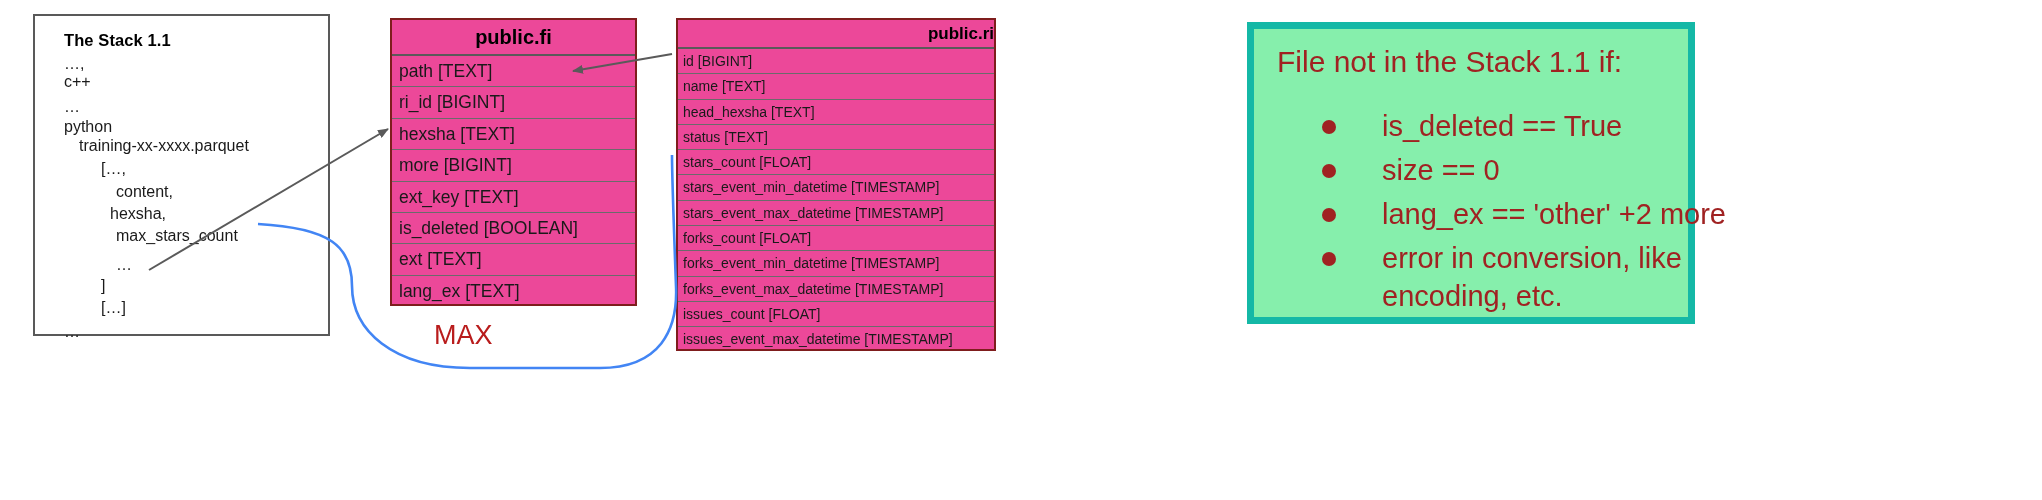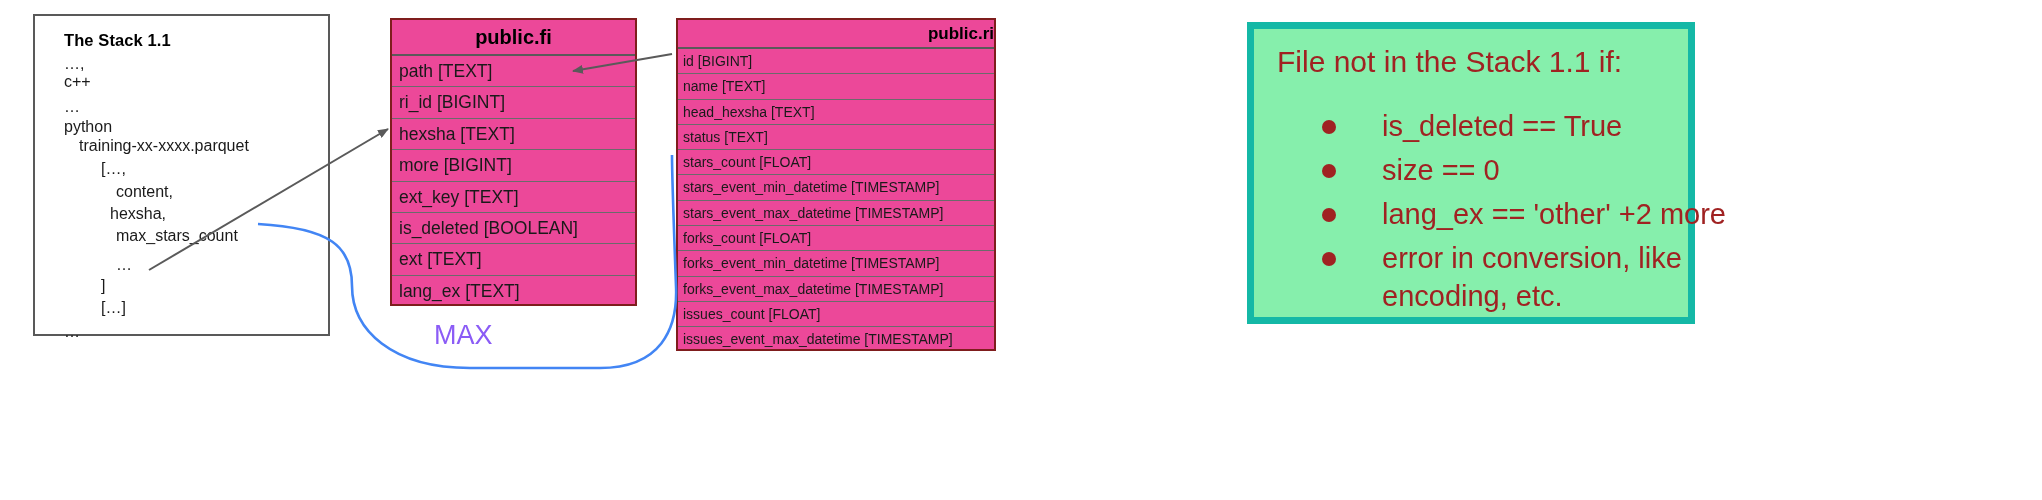--- a/index.html
+++ b/index.html
@@ -126,21 +126,21 @@
     font-size: 14px;
     padding-left: 5px;
   }
 
   
   .max-label {
     position: absolute;
     left: 434px;
     top: 320px;
     font-size: 27px;
-    color: #8b5cf6;
+    color: #b91c1c;
     z-index: 6;
     white-space: nowrap;
   }
 
   
   .note-box {
     position: absolute;
     left: 1247px;
     top: 22px;
     width: 448px;

